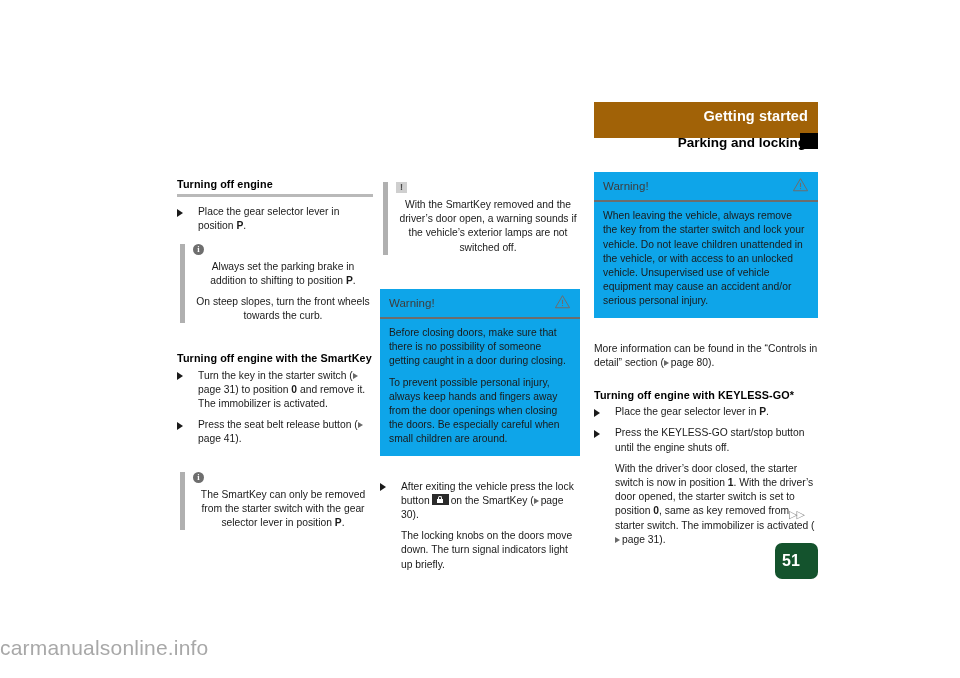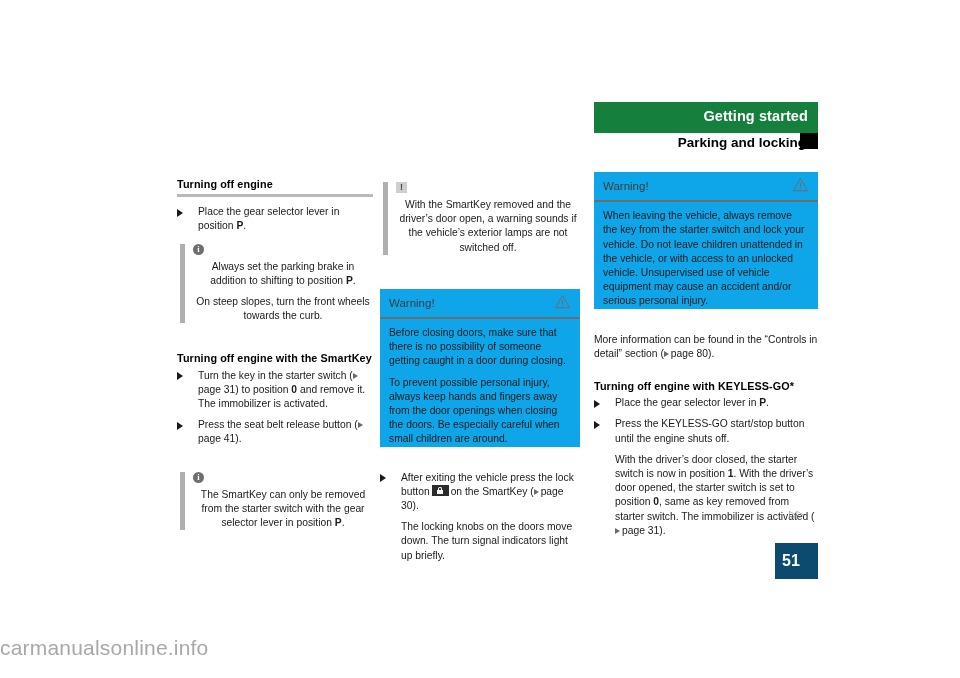--- a/index.html
+++ b/index.html
@@ -15,22 +15,22 @@
     color: #1a1a1a;
     overflow: hidden;
   }
 
   
   .header-bar {
     position: absolute;
     left: 594px;
     top: 102px;
     width: 224px;
-    height: 31px;
-    background: #15803d;
+    height: 36px;
+    background: #a16207;
     box-sizing: border-box;
   }
   .header-bar .chapter-title {
     position: absolute;
     right: 10px;
     top: 6px;
     font-size: 14.5px;
     font-weight: bold;
     color: #ffffff;
     letter-spacing: 0.1px;
@@ -160,21 +160,21 @@
     color: #3d3d3d;
   }
   .warnbox .wb-tri {
     position: absolute;
     right: 9px;
     top: 5px;
     width: 17px;
     height: 15px;
   }
   .warnbox .wb-body {
-    padding: 7px 9px 0 9px;
+    padding: 7px 9px 9px 9px;
   }
   .warnbox .wb-body p { margin: 0 0 7px 0; }
   .warnbox .wb-body p:last-child { margin-bottom: 0; }
 
   
   b.inl { font-weight: bold; }
   .xref-tri {
     display: inline-block;
     width: 0; height: 0;
     border-left: 5px solid #6a6a6a;
@@ -224,21 +224,22 @@
     letter-spacing: -1px;
   }
 
   
   .page-tab {
     position: absolute;
     left: 775px;
     top: 543px;
     width: 43px;
     height: 36px;
-    background: #0c4a6e;
+    background: #14532d;
+    border-radius: 7px;
   }
   .page-tab span {
     position: absolute;
     left: 7px;
     top: 9px;
     font-size: 16px;
     font-weight: bold;
     color: #ffffff;
   }
 

